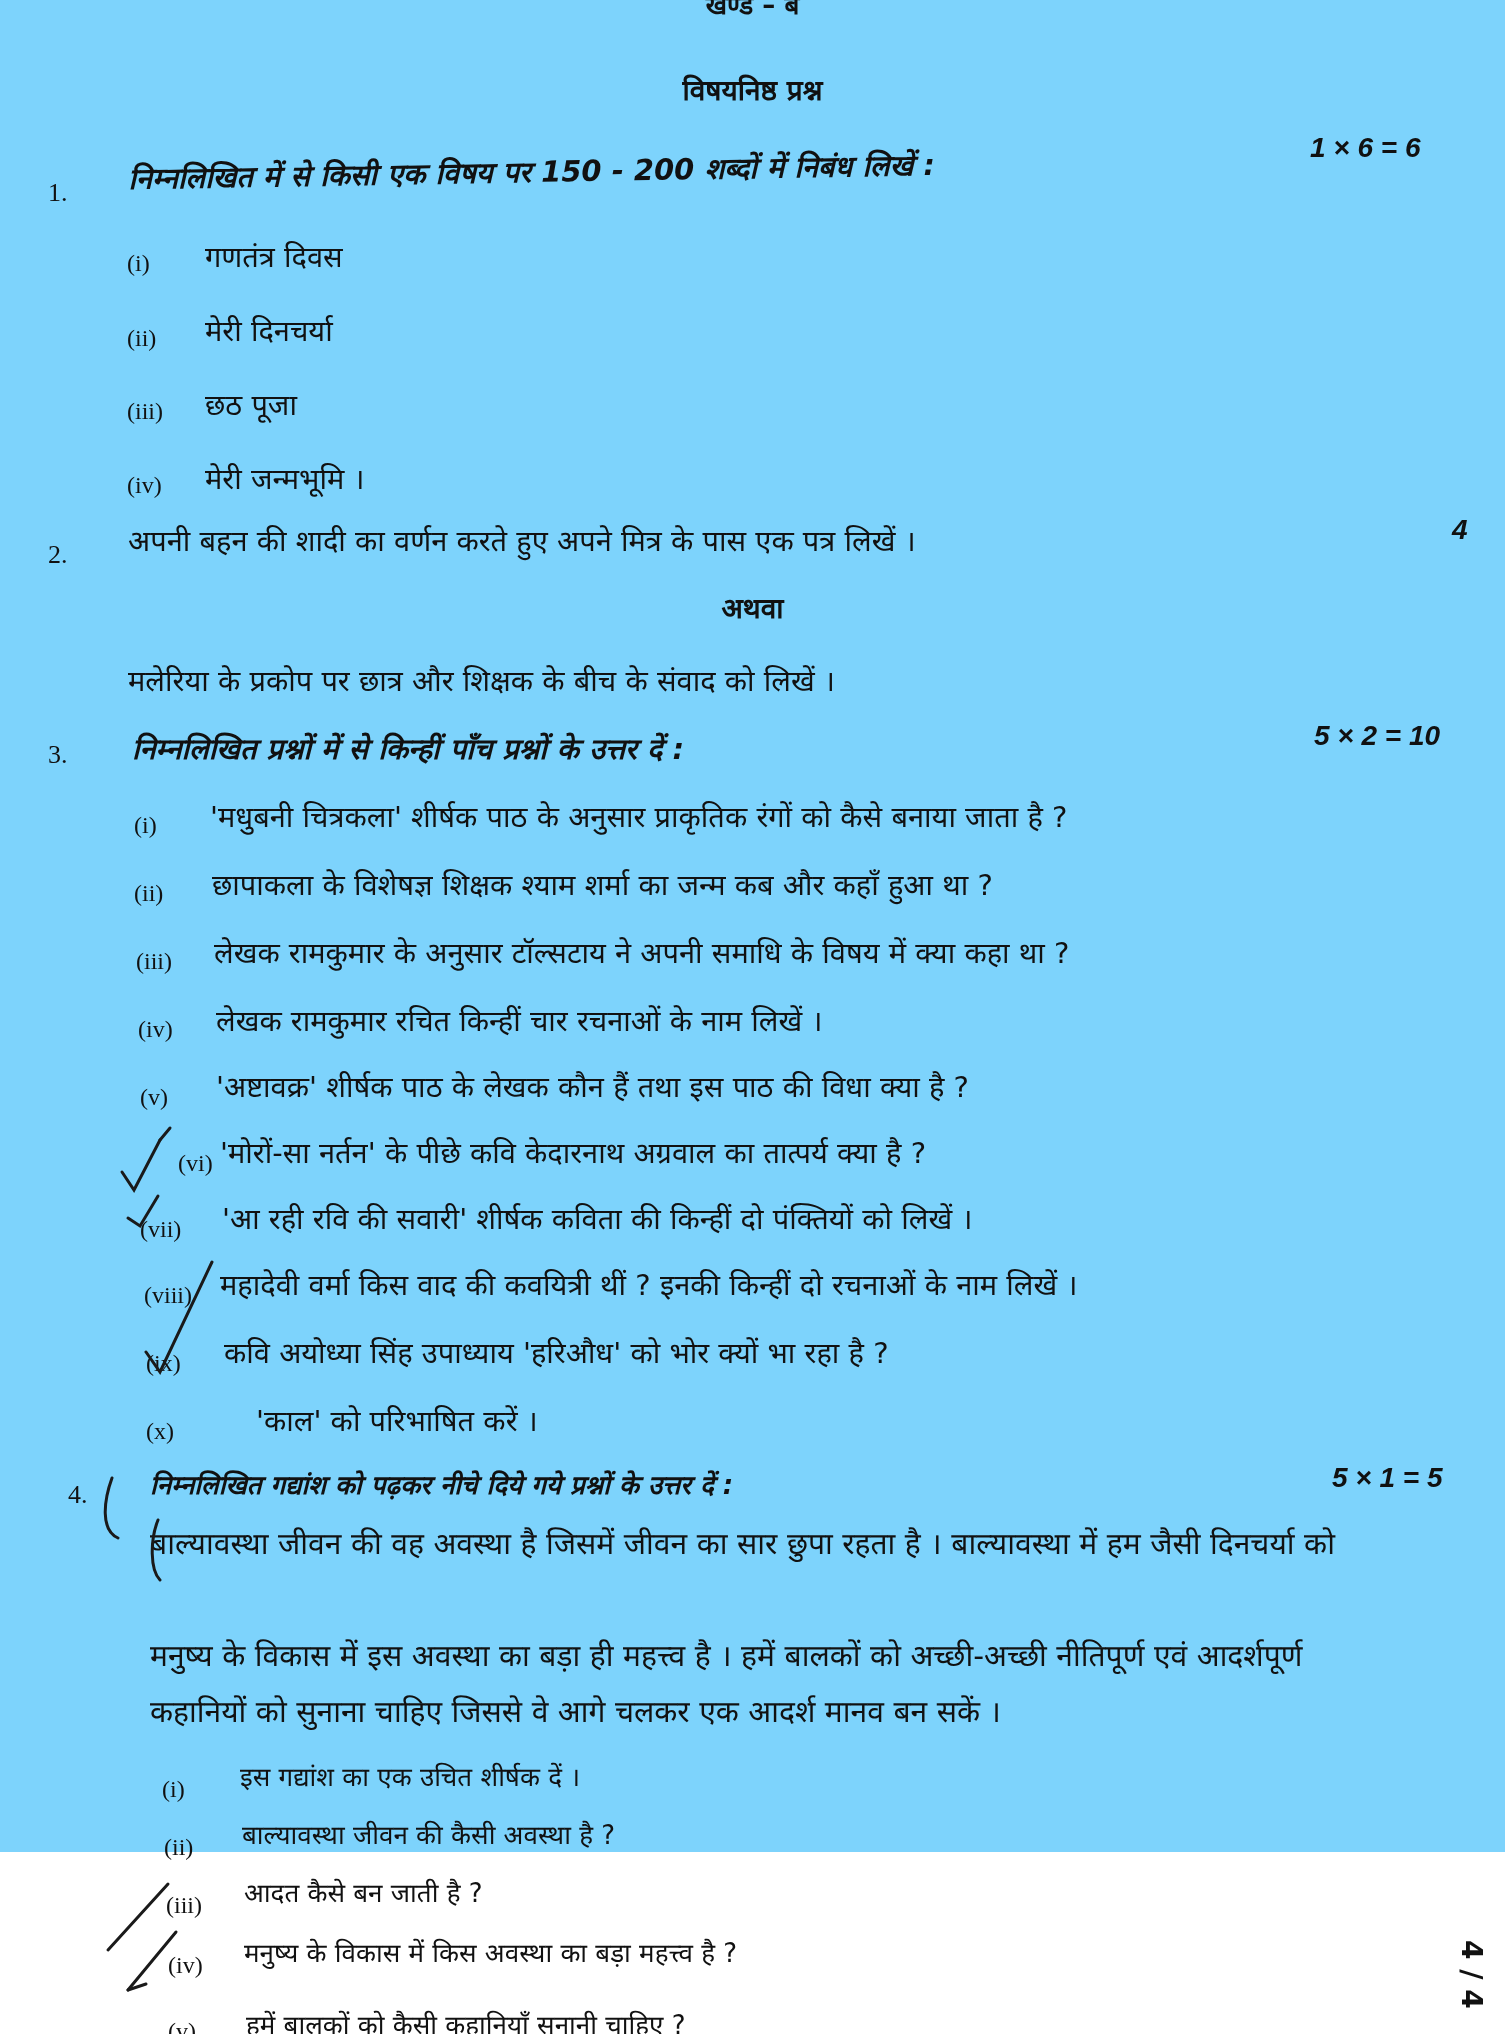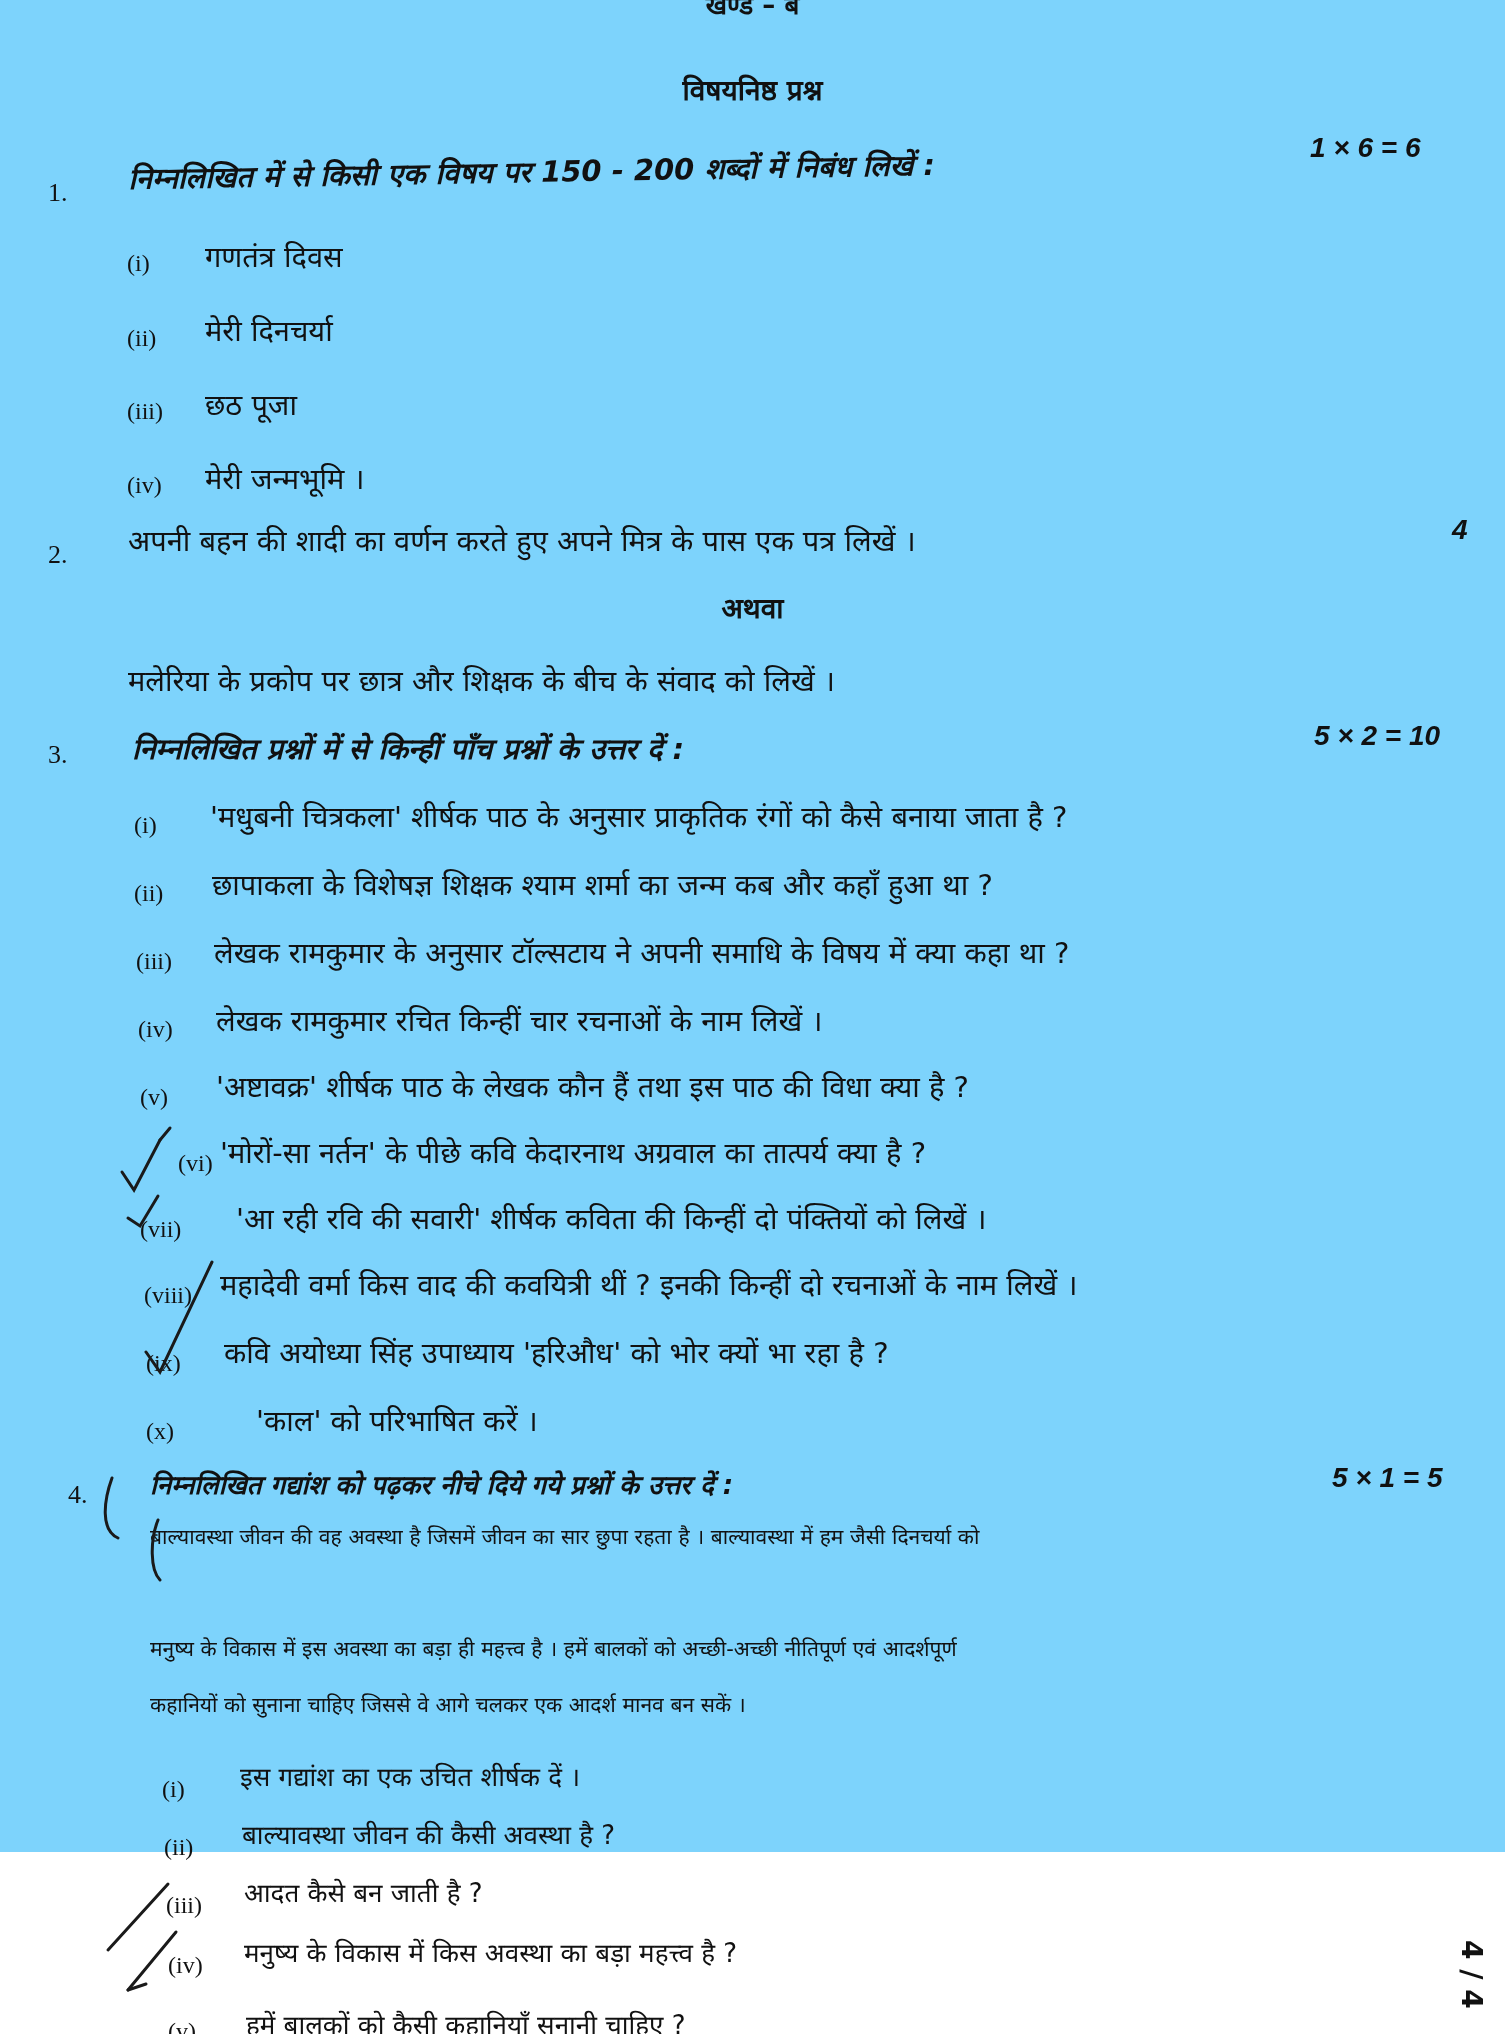--- a/index.html
+++ b/index.html
@@ -24,21 +24,21 @@
     }
     .abs { position: absolute; white-space: nowrap; }
     .center { text-align: center; left: 0; width: 1505px; }
     .section-head { font-size: 26px; font-weight: bold; top: -14px; }
     .sub-head { font-size: 28px; font-weight: bold; top: 70px; }
     .qnum { font-size: 26px; font-family: "Liberation Serif", serif; }
     .qtext-italic { font-size: 29px; font-weight: bold; font-style: italic; }
     .marks { font-size: 28px; font-weight: bold; font-style: italic; font-family: "Liberation Sans", sans-serif; }
     .roman { font-size: 24px; font-family: "Liberation Serif", serif; }
     .opt-text { font-size: 29px; }
-    .para { font-size: 21px; }
+    .para { font-size: 30px; }
     .athva { font-size: 28px; font-weight: bold; }
     .page-no {
       font-size: 28px; font-weight: bold;
       transform: rotate(90deg);
       transform-origin: left top;
     }
     .mark-svg { position: absolute; pointer-events: none; }
   </style>
 </head>
 <body>
@@ -87,21 +87,21 @@
   <div class="abs roman" style="left:138px; top:1016px;">(iv)</div>
   <div class="abs opt-text" style="left:216px; top:1000px;">लेखक रामकुमार रचित किन्हीं चार रचनाओं के नाम लिखें ।</div>
 
   <div class="abs roman" style="left:140px; top:1084px;">(v)</div>
   <div class="abs opt-text" style="left:216px; top:1066px;">'अष्टावक्र' शीर्षक पाठ के लेखक कौन हैं तथा इस पाठ की विधा क्या है ?</div>
 
   <div class="abs roman" style="left:140px; top:1150px;margin-left:38px;">(vi)</div>
   <div class="abs opt-text" style="left:220px; top:1132px;">'मोरों-सा नर्तन' के पीछे कवि केदारनाथ अग्रवाल का तात्पर्य क्या है ?</div>
 
   <div class="abs roman" style="left:140px; top:1216px;">(vii)</div>
-  <div class="abs opt-text" style="left:236px; top:1198px;text-align:center;">'आ रही रवि की सवारी' शीर्षक कविता की किन्हीं दो पंक्तियों को लिखें ।</div>
+  <div class="abs opt-text" style="left:222px; top:1198px;text-align:center;">'आ रही रवि की सवारी' शीर्षक कविता की किन्हीं दो पंक्तियों को लिखें ।</div>
 
   <div class="abs roman" style="left:144px; top:1282px;">(viii)</div>
   <div class="abs opt-text" style="left:220px; top:1264px;">महादेवी वर्मा किस वाद की कवयित्री थीं ?  इनकी किन्हीं दो रचनाओं के नाम लिखें ।</div>
 
   <div class="abs roman" style="left:146px; top:1350px;">(ix)</div>
   <div class="abs opt-text" style="left:224px; top:1332px;">कवि अयोध्या सिंह उपाध्याय 'हरिऔध' को भोर क्यों भा रहा है ?</div>
 
   <div class="abs roman" style="left:146px; top:1418px;">(x)</div>
   <div class="abs opt-text" style="left:224px; top:1400px;margin-left:32px;">'काल' को परिभाषित करें ।</div>
 

